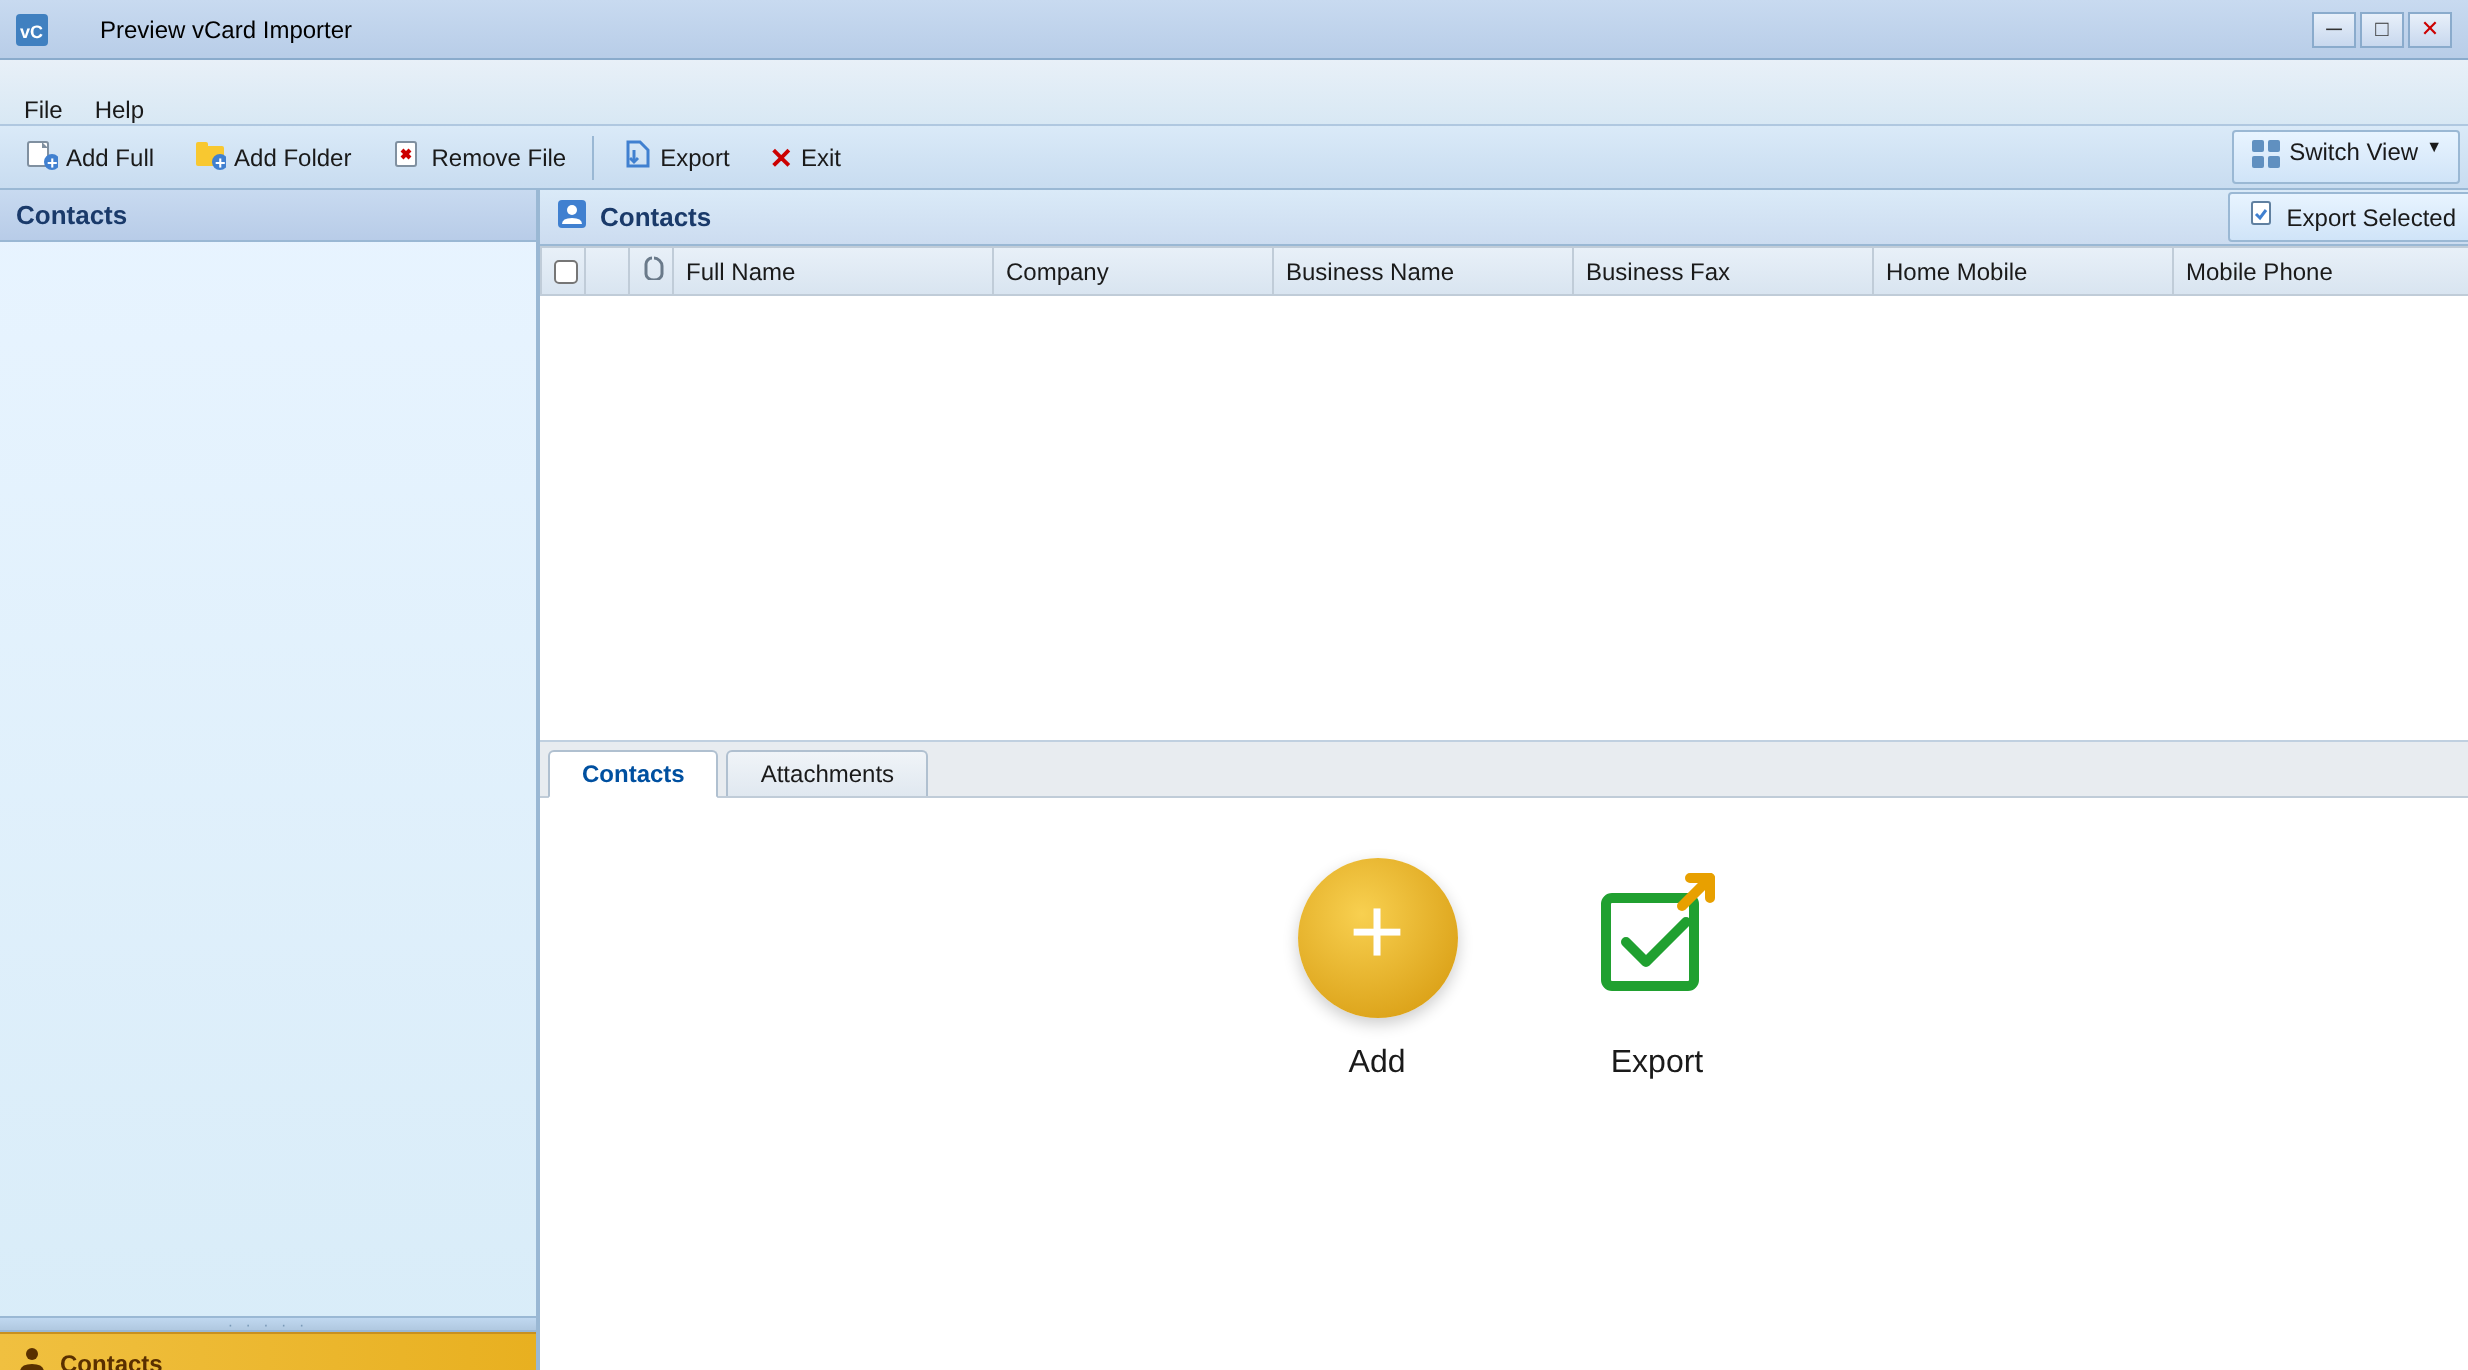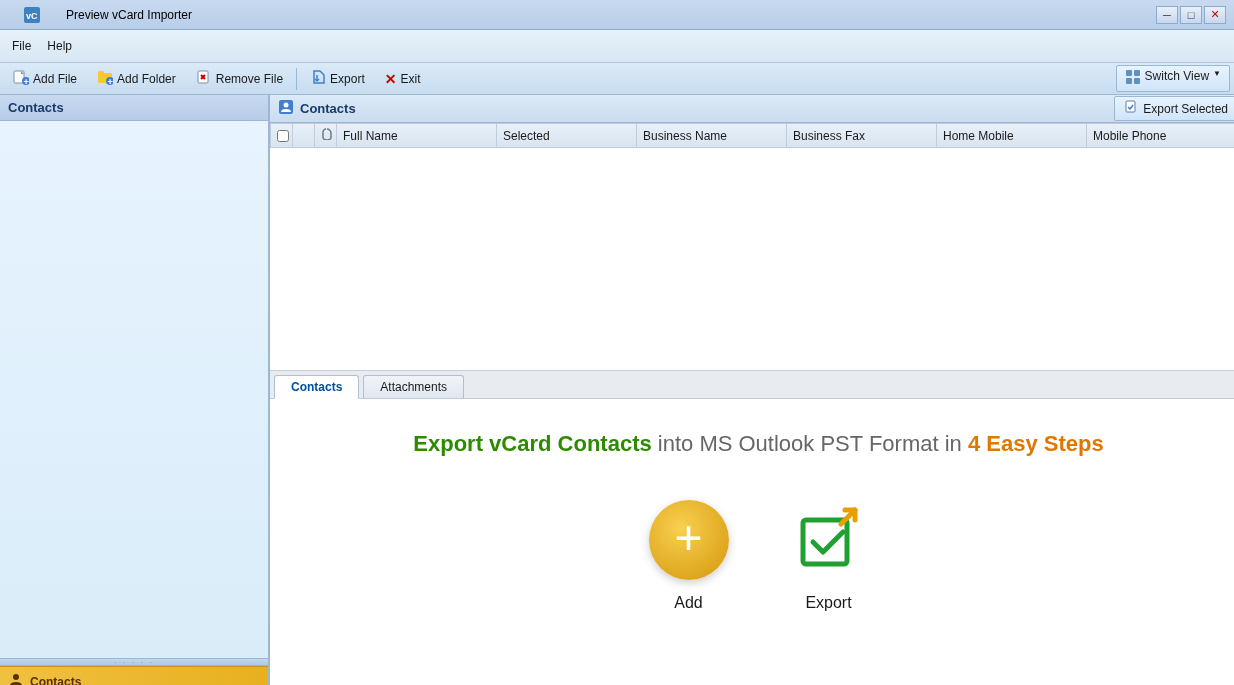--- a/index.html
+++ b/index.html
@@ -24,21 +24,21 @@
       cursor: pointer;
       display: flex; align-items: center; justify-content: center;
       font-size: 11px; color: #333;
     }
 
     
     #menu-bar {
       background: linear-gradient(to bottom, #e8f0f8, #d8e8f4);
       height: 22px;
       display: flex;
-      align-items: center;
+      align-items: flex-start;
       padding: 16px 4px;
       border-bottom: 1px solid #b0c8e0;
     }
     .menu-item {
       padding: 2px 8px;
       font-size: 12px;
       cursor: pointer;
       color: #1a1a1a;
     }
 
@@ -313,21 +313,21 @@
     
     ::-webkit-scrollbar { width: 12px; height: 12px; }
     ::-webkit-scrollbar-track { background: #d8e8f8; }
     ::-webkit-scrollbar-thumb { background: #8aabcc; border-radius: 2px; }
   </style>
 </head>
 <body>
 
 <div id="title-bar">
   <div id="title-bar-left">
-    <div style="width:36px;height:16px;margin-left:16px;">
+    <div style="width:36px;height:16px;">
       <svg width="16" height="16" viewBox="0 0 16 16">
         <rect width="16" height="16" fill="#4080c0" rx="2"></rect>
         <text x="2" y="12" font-size="9" fill="white" font-weight="bold">vC</text>
       </svg>
     </div>
     <span>Preview vCard Importer</span>
   </div>
   <div id="title-bar-controls">
     <div class="title-btn">─</div>
     <div class="title-btn">□</div>
@@ -344,21 +344,21 @@
   <div id="toolbar-left">
     <div class="toolbar-btn">
       <span>
         <svg width="16" height="16" viewBox="0 0 16 16">
           <rect x="1" y="2" width="10" height="12" rx="1" fill="white" stroke="#8090a0" stroke-width="1"></rect>
           <polygon points="8,2 11,5 8,5" fill="#8090a0"></polygon>
           <circle cx="13" cy="12" r="4" fill="#4080d0"></circle>
           <text x="10.5" y="15.5" font-size="9" fill="white" font-weight="bold">+</text>
         </svg>
       </span>
-      <span>Add File</span>
+      <span>Add Full</span>
     </div>
     <div class="toolbar-btn">
       <span>
         <svg width="16" height="16" viewBox="0 0 16 16">
           <rect x="1" y="4" width="14" height="10" rx="1" fill="#f8c830"></rect>
           <rect x="1" y="2" width="6" height="4" rx="1" fill="#f8c830"></rect>
           <circle cx="13" cy="12" r="4" fill="#4080d0"></circle>
           <text x="10.5" y="15.5" font-size="9" fill="white" font-weight="bold">+</text>
         </svg>
       </span>
@@ -457,42 +457,39 @@
                 <span style="font-size:10px;color:#5a6a7a;">▼</span>
               </div>
             </th>
             <th class="col-icon"></th>
             <th class="col-attach">
               <svg width="12" height="12" viewBox="0 0 12 12">
                 <path d="M6,1 C8,1 10,3 10,5 L10,9 C10,10.5 8.5,12 6,12 C3.5,12 2,10.5 2,9 L2,4 C2,2.5 3.5,1 5,1" fill="none" stroke="#6a7a8a" stroke-width="1.5"></path>
               </svg>
             </th>
             <th class="col-fullname">Full Name</th>
-            <th class="col-company">Selected</th>
+            <th class="col-company">Company</th>
             <th class="col-bizphone">Business Name</th>
             <th class="col-bizfax">Business Fax</th>
             <th class="col-homephone">Home Mobile</th>
             <th class="col-mobilephone">Mobile Phone</th>
           </tr>
         </thead>
         <tbody>
           
         </tbody>
       </table>
     </div>
 
     <div id="bottom-tabs-bar">
       <div class="tab-btn active">Contacts</div>
       <div class="tab-btn">Attachments</div>
     </div>
 
     <div id="welcome-panel">
-      <div id="welcome-text">
-        <span class="wt-green">Export </span><span class="wt-green">vCard Contacts</span><span class="wt-gray"> into MS Outlook PST Format in </span><span class="wt-orange">4 Easy Steps</span>
-      </div>
 
       <div id="steps-row">
 
         <div class="step-item">
           <div class="step-icon">
             <div class="icon-add"></div>
           </div>
           <span class="step-label">Add</span>
         </div>
 

